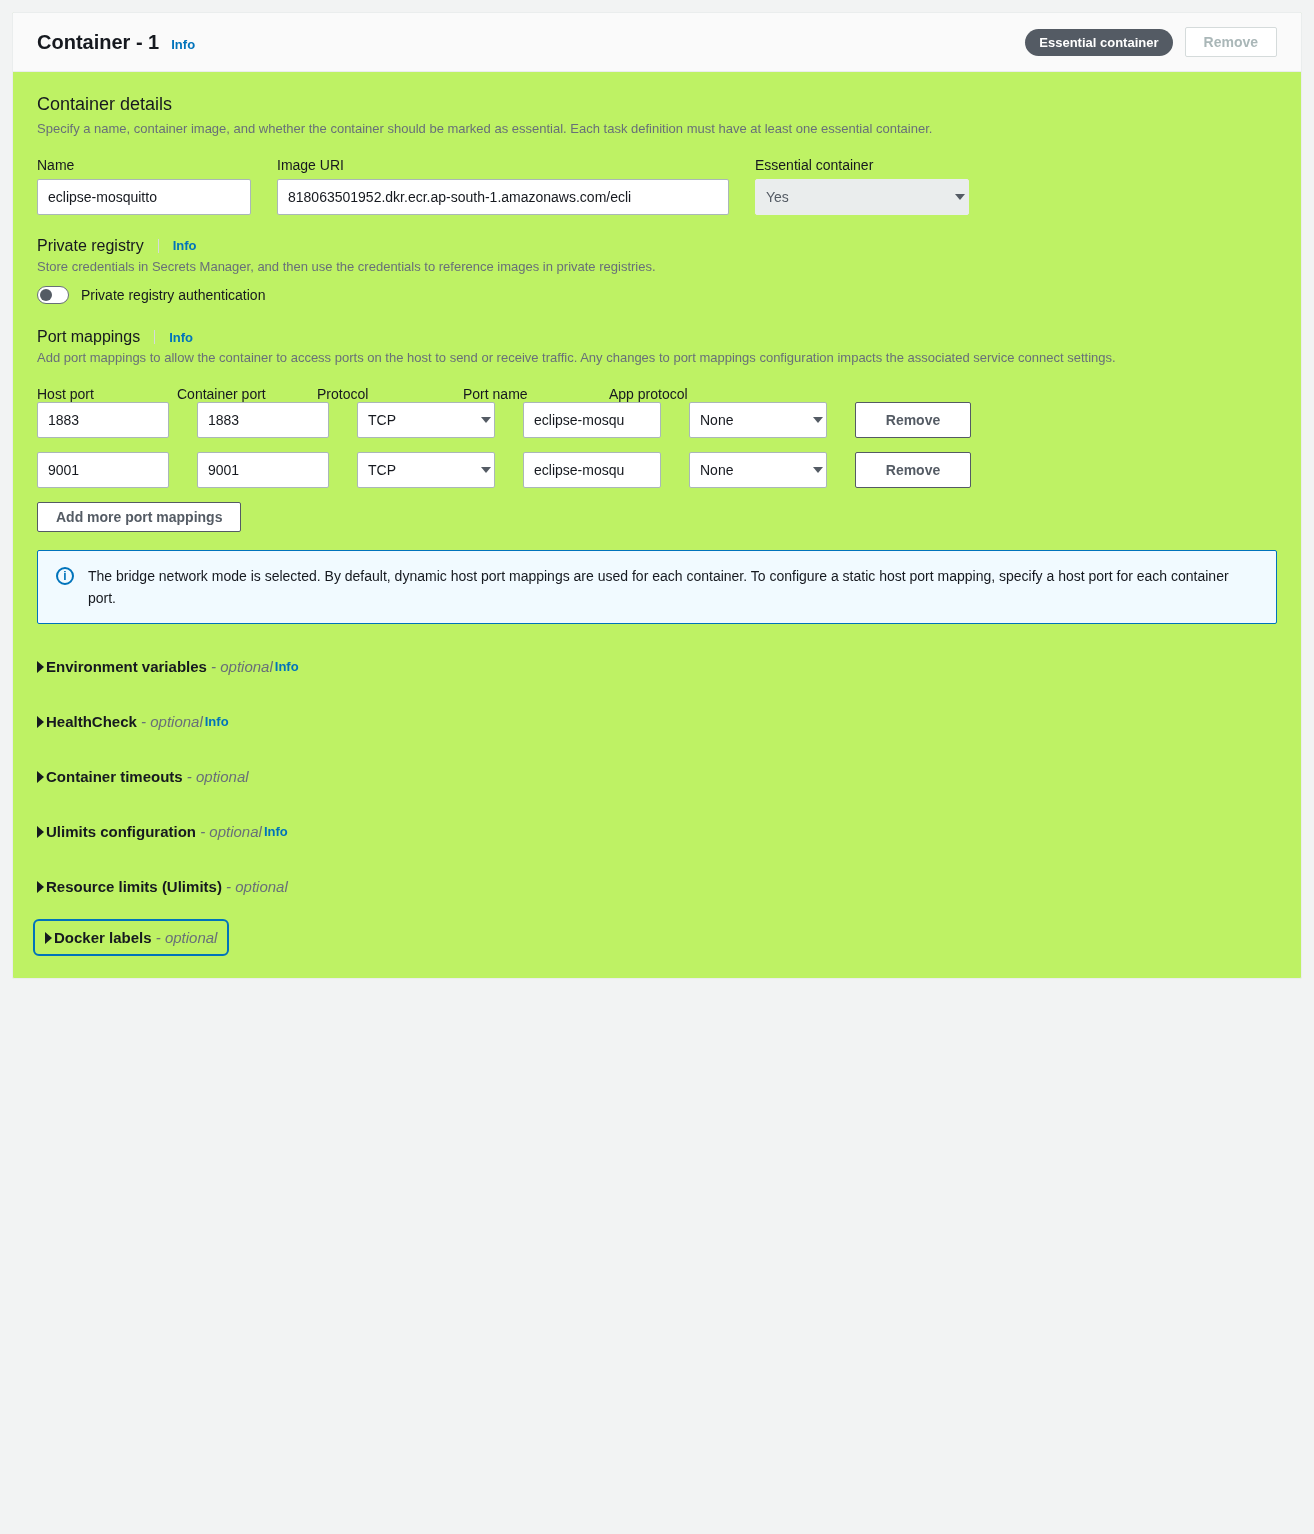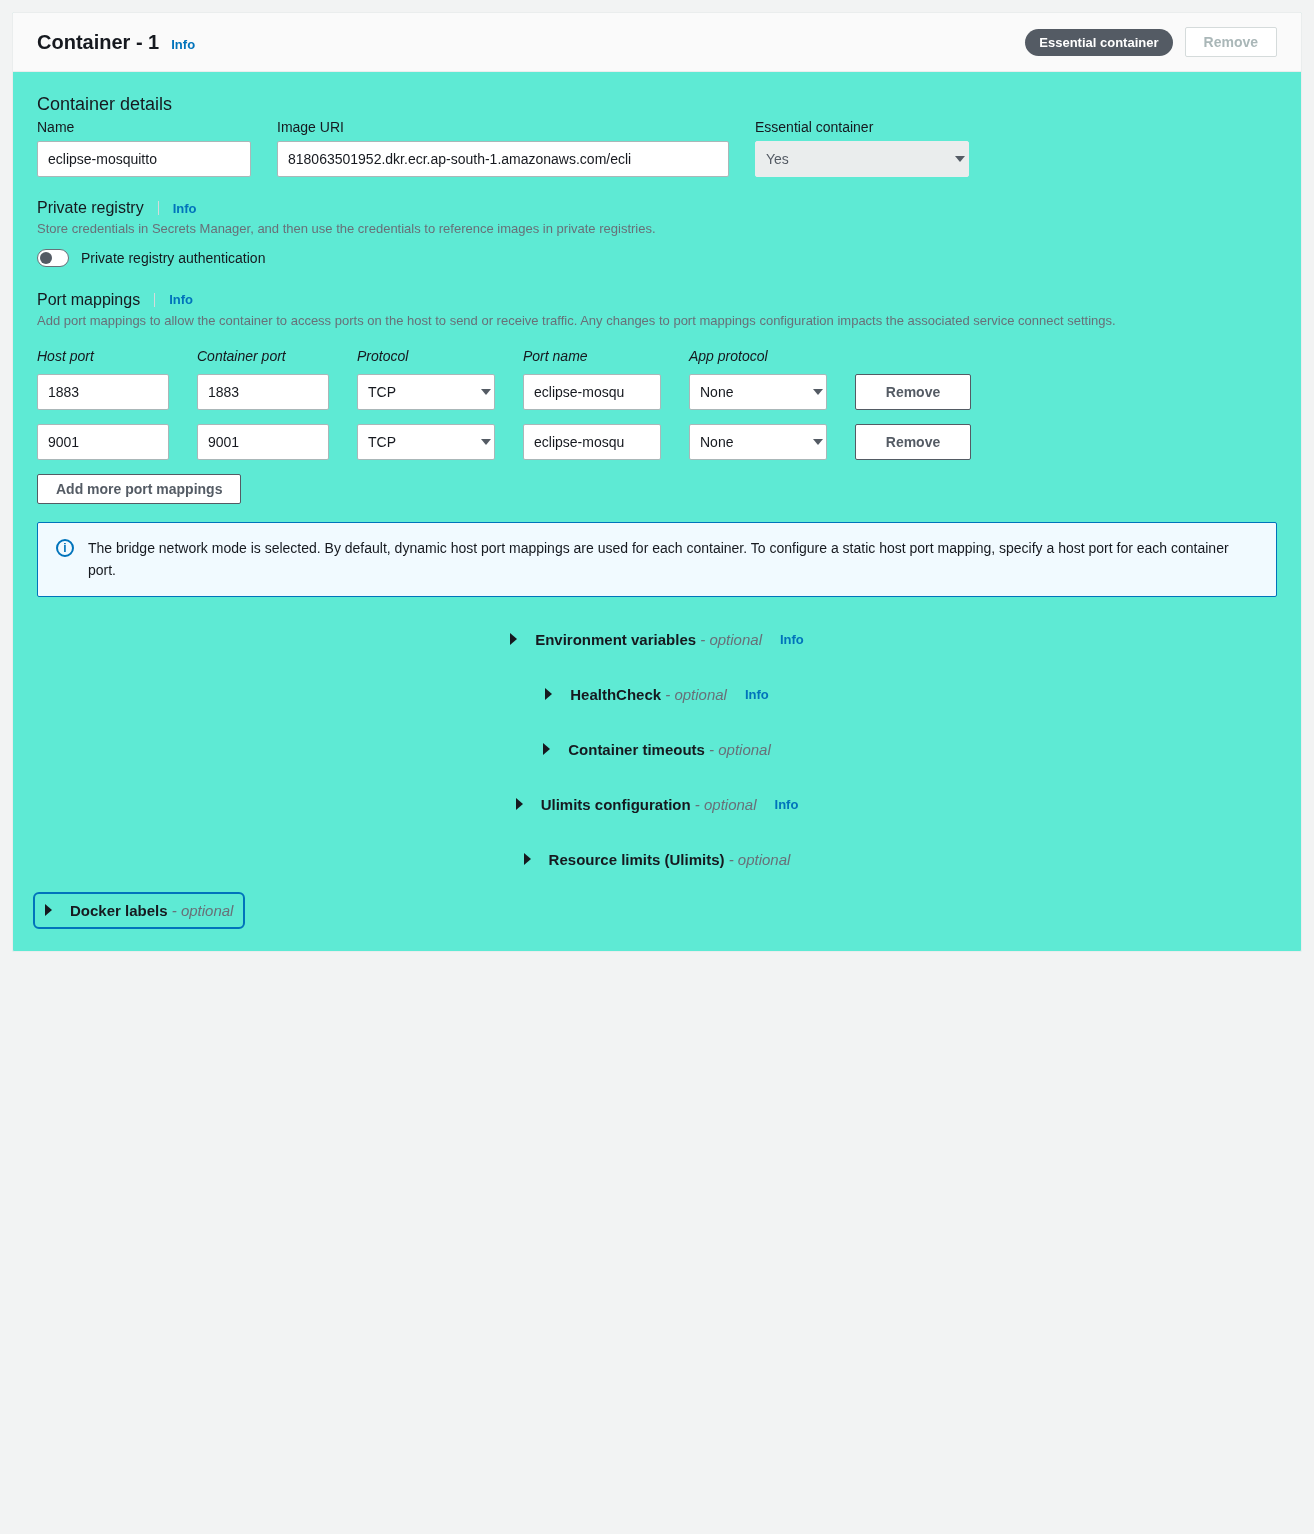--- a/index.html
+++ b/index.html
@@ -4,21 +4,21 @@
   <style>
     * { box-sizing: border-box; margin: 0; padding: 0; }
     body {
       font-family: "Amazon Ember", "Helvetica Neue", Helvetica, Arial, sans-serif;
       background: #f2f3f3;
       padding: 12px;
       color: #16191f;
       font-size: 14px;
     }
     .container-card {
-      background: #5eead4;
+      background: #bef264;
       border: 1px solid #eaeded;
       border-radius: 2px;
     }
     .card-header {
       display: flex;
       align-items: center;
       justify-content: space-between;
       padding: 14px 24px;
       border-bottom: 1px solid #eaeded;
       background: #fafafa;
@@ -86,21 +86,21 @@
     .toggle-row { display: flex; align-items: center; gap: 12px; margin-top: 10px; margin-bottom: 24px; }
     .toggle {
       width: 32px; height: 18px; background: #fff;
       border: 1px solid #687078; border-radius: 10px;
       position: relative; cursor: pointer;
     }
     .toggle-knob {
       width: 12px; height: 12px; background: #545b64;
       border-radius: 50%; position: absolute; top: 2px; left: 2px;
     }
-    .ports-grid { display: grid; grid-template-columns: 132px 132px 138px 138px 138px 116px; gap: 28px; align-items: center; margin-bottom: 10px; font-style: italic; }
+    .ports-grid { display: grid; grid-template-columns: 132px 132px 138px 138px 138px 116px; gap: 8px; align-items: center; margin-bottom: 0; }
     .ports-grid .field-label { margin-bottom: 0; }
     .ports-row { display: grid; grid-template-columns: 132px 132px 138px 138px 138px 116px; gap: 28px; align-items: center; margin-bottom: 14px; }
     .remove-btn { height: 36px; display: flex; align-items: center; justify-content: center; }
     .add-btn { display: inline-block; margin-top: 0; }
     .alert {
       display: flex; gap: 14px;
       background: #f1faff;
       border: 1px solid #0073bb;
       border-radius: 2px;
       padding: 14px 18px;
@@ -109,22 +109,22 @@
     }
     .alert-icon {
       width: 18px; height: 18px; flex: 0 0 18px;
       border: 2px solid #0073bb; border-radius: 50%;
       display: flex; align-items: center; justify-content: center;
       color: #0073bb; font-size: 12px; font-weight: 700;
       margin-top: 2px;
     }
     .alert-text { font-size: 14px; color: #16191f; line-height: 1.6; }
     .expand-row {
-      display: flex; align-items: center; gap: 18px;
-      padding: 10px 0; cursor: pointer; margin-bottom: 18px; justify-content: center;
+      display: flex; align-items: center; gap: 2px;
+      padding: 10px 0; cursor: pointer; margin-bottom: 18px;
     }
     .expand-row:last-child { margin-bottom: 0; }
     .caret-right {
       width: 0; height: 0;
       border-top: 6px solid transparent;
       border-bottom: 6px solid transparent;
       border-left: 7px solid #16191f;
     }
     .expand-label { font-size: 15px; font-weight: 700; color: #16191f; }
     .optional { font-style: italic; font-weight: 400; color: #687078; }
@@ -141,20 +141,21 @@
     </div>
     <div class="header-right">
       <span class="badge">Essential container</span>
       <button class="btn btn-disabled">Remove</button>
     </div>
   </div>
 
   <div class="card-body">
 
     <div class="section-title">Container details</div>
+    <div class="section-desc">Specify a name, container image, and whether the container should be marked as essential. Each task definition must have at least one essential container.</div>
 
     <div class="row">
       <div class="field" style="width:214px;">
         <label class="field-label">Name</label>
         <input type="text" value="eclipse-mosquitto" style="">
       </div>
       <div class="field" style="width:452px;">
         <label class="field-label">Image URI</label>
         <input type="text" value="818063501952.dkr.ecr.ap-south-1.amazonaws.com/ecli" style="">
       </div>

